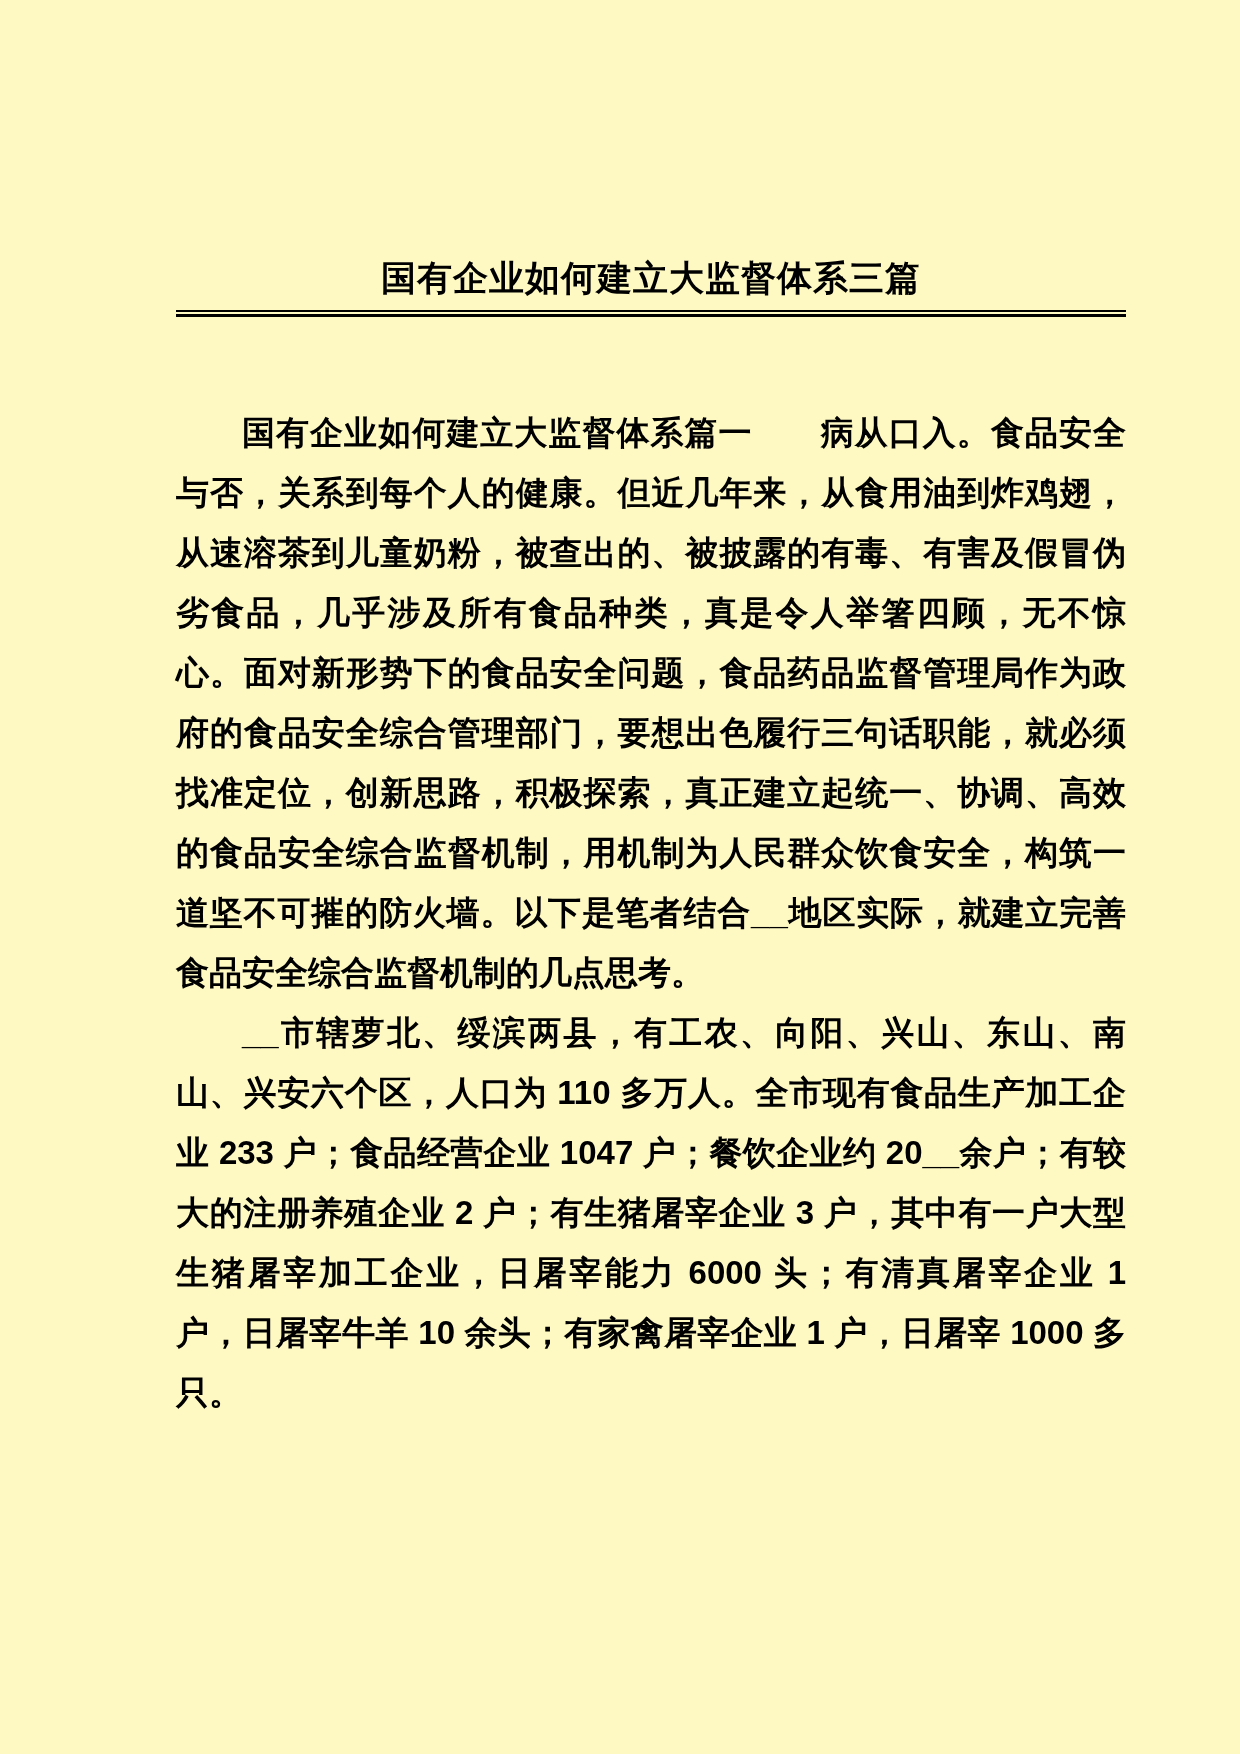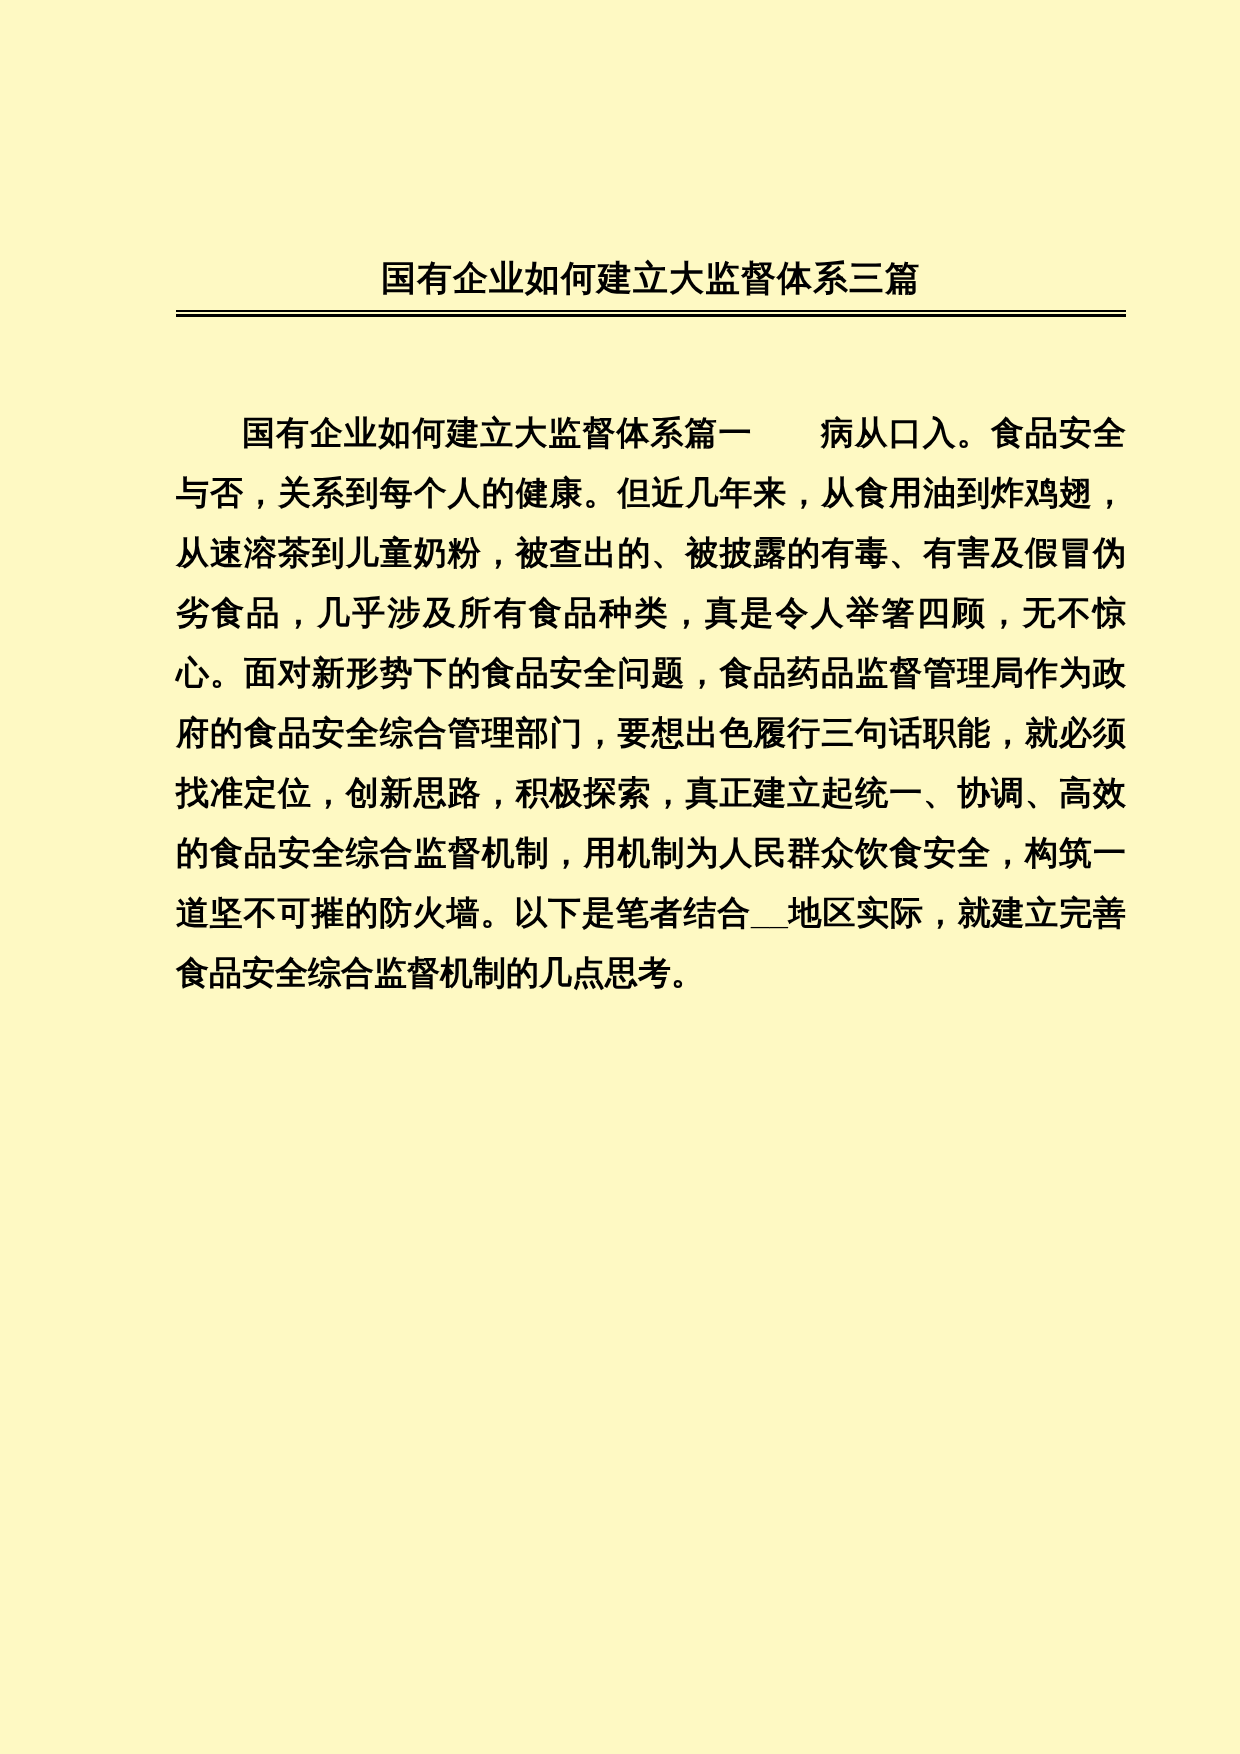--- a/index.html
+++ b/index.html
@@ -64,16 +64,17 @@
 
     <h1 class="doc-title">国有企业如何建立大监督体系三篇</h1>
 
     <div class="title-rule">
       <div class="rule-top"></div>
       <div class="rule-bottom"></div>
     </div>
 
     <div class="doc-body">
       <p>国有企业如何建立大监督体系篇一　　病从口入。食品安全与否，关系到每个人的健康。但近几年来，从食用油到炸鸡翅，从速溶茶到儿童奶粉，被查出的、被披露的有毒、有害及假冒伪劣食品，几乎涉及所有食品种类，真是令人举箸四顾，无不惊心。面对新形势下的食品安全问题，食品药品监督管理局作为政府的食品安全综合管理部门，要想出色履行三句话职能，就必须找准定位，创新思路，积极探索，真正建立起统一、协调、高效的食品安全综合监督机制，用机制为人民群众饮食安全，构筑一道坚不可摧的防火墙。以下是笔者结合__地区实际，就建立完善食品安全综合监督机制的几点思考。</p>
+      <p>__市辖萝北、绥滨两县，有工农、向阳、兴山、东山、南山、兴安六个区，人口为 110 多万人。全市现有食品生产加工企业 233 户；食品经营企业 1047 户；餐饮企业约 20__余户；有较大的注册养殖企业 2 户；有生猪屠宰企业 3 户，其中有一户大型生猪屠宰加工企业，日屠宰能力 6000 头；有清真屠宰企业 1 户，日屠宰牛羊 10 余头；有家禽屠宰企业 1 户，日屠宰 1000 多只。</p>
     </div>
 
   </div>
 </div>
 
 </body></html>

